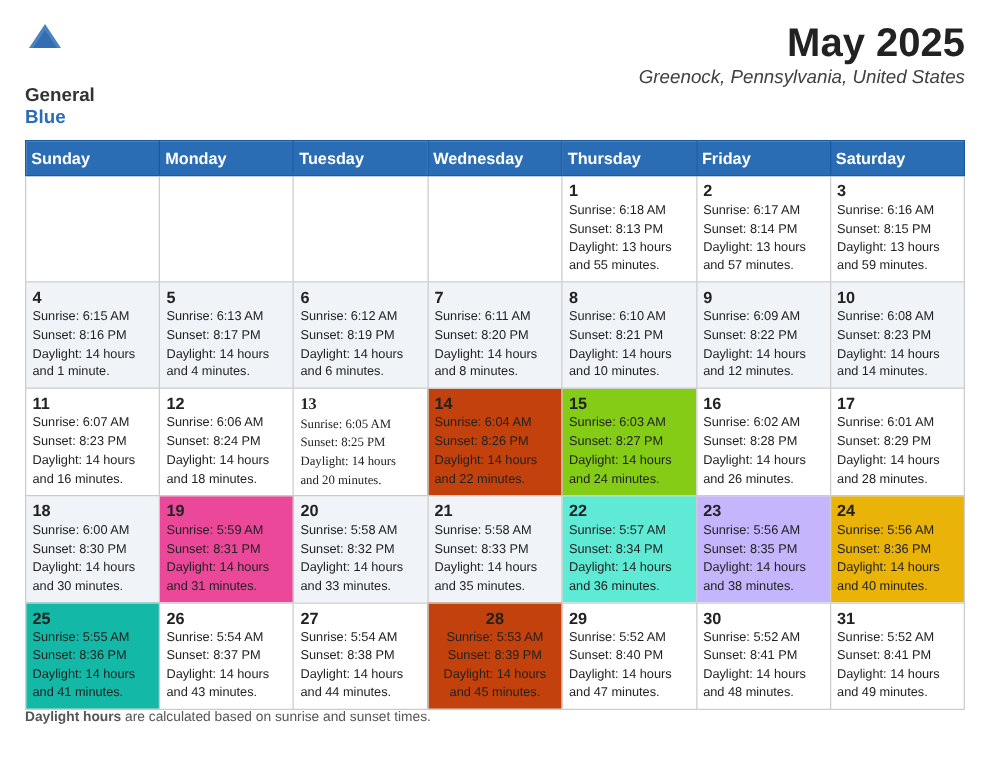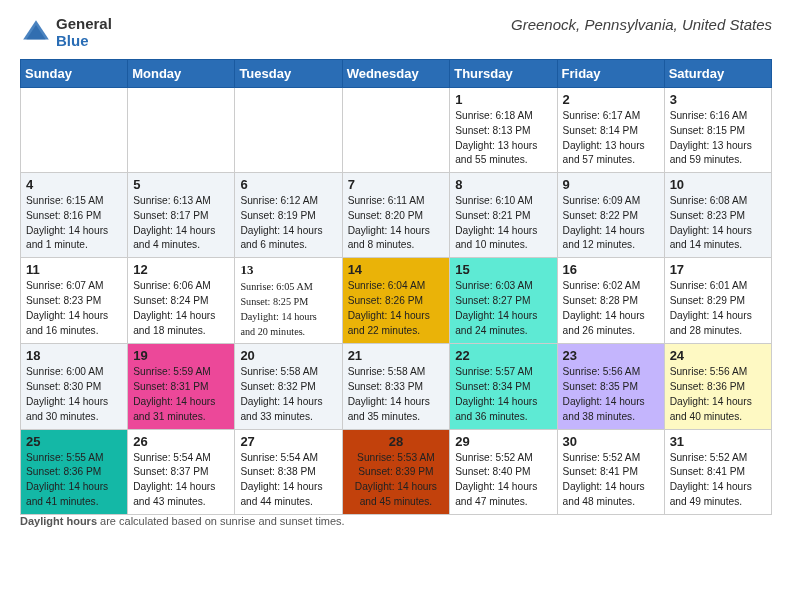--- a/index.html
+++ b/index.html
@@ -11,22 +11,23 @@
       padding: 16px 20px 20px 20px;
     }
     .header {
       display: flex;
       justify-content: space-between;
       align-items: flex-start;
       margin-bottom: 10px;
     }
     .logo {
       display: flex;
-      align-items: flex-end;
-      gap: 4px;
+      align-items: flex-start;
+      gap: 21px;
+      flex-direction: column;
     }
     .logo-text {
       display: flex;
       flex-direction: column;
       line-height: 1.1;
     }
     .logo-general {
       font-size: 15px;
       font-weight: bold;
       color: #333;
@@ -115,20 +116,21 @@
     <svg class="logo-icon" viewBox="0 0 40 40" xmlns="http://www.w3.org/2000/svg">
       <polygon points="20,4 36,28 4,28" fill="#2a6db5" opacity="0.85"></polygon>
       <polygon points="20,10 32,28 8,28" fill="#1a5aa0" opacity="0.5"></polygon>
     </svg>
     <div class="logo-text">
       <span class="logo-general">General</span>
       <span class="logo-blue">Blue</span>
     </div>
   </div>
   <div class="title-area">
+    <div class="month-year">May 2025</div>
     <div class="location">Greenock, Pennsylvania, United States</div>
   </div>
 </div>
 
 <table class="calendar" id="cal-table">
   <thead>
     <tr id="header-row">
         <th>Sunday</th>
         <th>Monday</th>
         <th>Tuesday</th>
@@ -193,25 +195,25 @@
           <div class="day-info">Sunrise: 6:07 AM<br>Sunset: 8:23 PM<br>Daylight: 14 hours<br>and 16 minutes.</div>
         </td>
         <td style="background: rgb(255, 255, 255);">
           <span class="day-number">12</span>
           <div class="day-info">Sunrise: 6:06 AM<br>Sunset: 8:24 PM<br>Daylight: 14 hours<br>and 18 minutes.</div>
         </td>
         <td style="background: rgb(255, 255, 255); font-family: Liberation Serif, serif;">
           <span class="day-number">13</span>
           <div class="day-info">Sunrise: 6:05 AM<br>Sunset: 8:25 PM<br>Daylight: 14 hours<br>and 20 minutes.</div>
         </td>
-        <td style="background: #eab308;">
+        <td style="background: #c2410c;">
           <span class="day-number">14</span>
           <div class="day-info">Sunrise: 6:04 AM<br>Sunset: 8:26 PM<br>Daylight: 14 hours<br>and 22 minutes.</div>
         </td>
-        <td style="background: #5eead4; margin-left: 27px;">
+        <td style="background: #84cc16; margin-left: 27px;">
           <span class="day-number">15</span>
           <div class="day-info">Sunrise: 6:03 AM<br>Sunset: 8:27 PM<br>Daylight: 14 hours<br>and 24 minutes.</div>
         </td>
         <td style="background: rgb(255, 255, 255);">
           <span class="day-number">16</span>
           <div class="day-info">Sunrise: 6:02 AM<br>Sunset: 8:28 PM<br>Daylight: 14 hours<br>and 26 minutes.</div>
         </td>
         <td style="background: rgb(255, 255, 255);">
           <span class="day-number">17</span>
           <div class="day-info">Sunrise: 6:01 AM<br>Sunset: 8:29 PM<br>Daylight: 14 hours<br>and 28 minutes.</div>
@@ -235,21 +237,21 @@
           <div class="day-info">Sunrise: 5:58 AM<br>Sunset: 8:33 PM<br>Daylight: 14 hours<br>and 35 minutes.</div>
         </td>
         <td style="background: #5eead4;">
           <span class="day-number">22</span>
           <div class="day-info">Sunrise: 5:57 AM<br>Sunset: 8:34 PM<br>Daylight: 14 hours<br>and 36 minutes.</div>
         </td>
         <td style="background: #c4b5fd;">
           <span class="day-number">23</span>
           <div class="day-info">Sunrise: 5:56 AM<br>Sunset: 8:35 PM<br>Daylight: 14 hours<br>and 38 minutes.</div>
         </td>
-        <td style="background: #fef9c3;">
+        <td style="background: #eab308;">
           <span class="day-number">24</span>
           <div class="day-info">Sunrise: 5:56 AM<br>Sunset: 8:36 PM<br>Daylight: 14 hours<br>and 40 minutes.</div>
         </td>
       </tr>
       <tr>
         <td style="background: #14b8a6;">
           <span class="day-number">25</span>
           <div class="day-info">Sunrise: 5:55 AM<br>Sunset: 8:36 PM<br>Daylight: 14 hours<br>and 41 minutes.</div>
         </td>
         <td style="background: rgb(255, 255, 255);">

